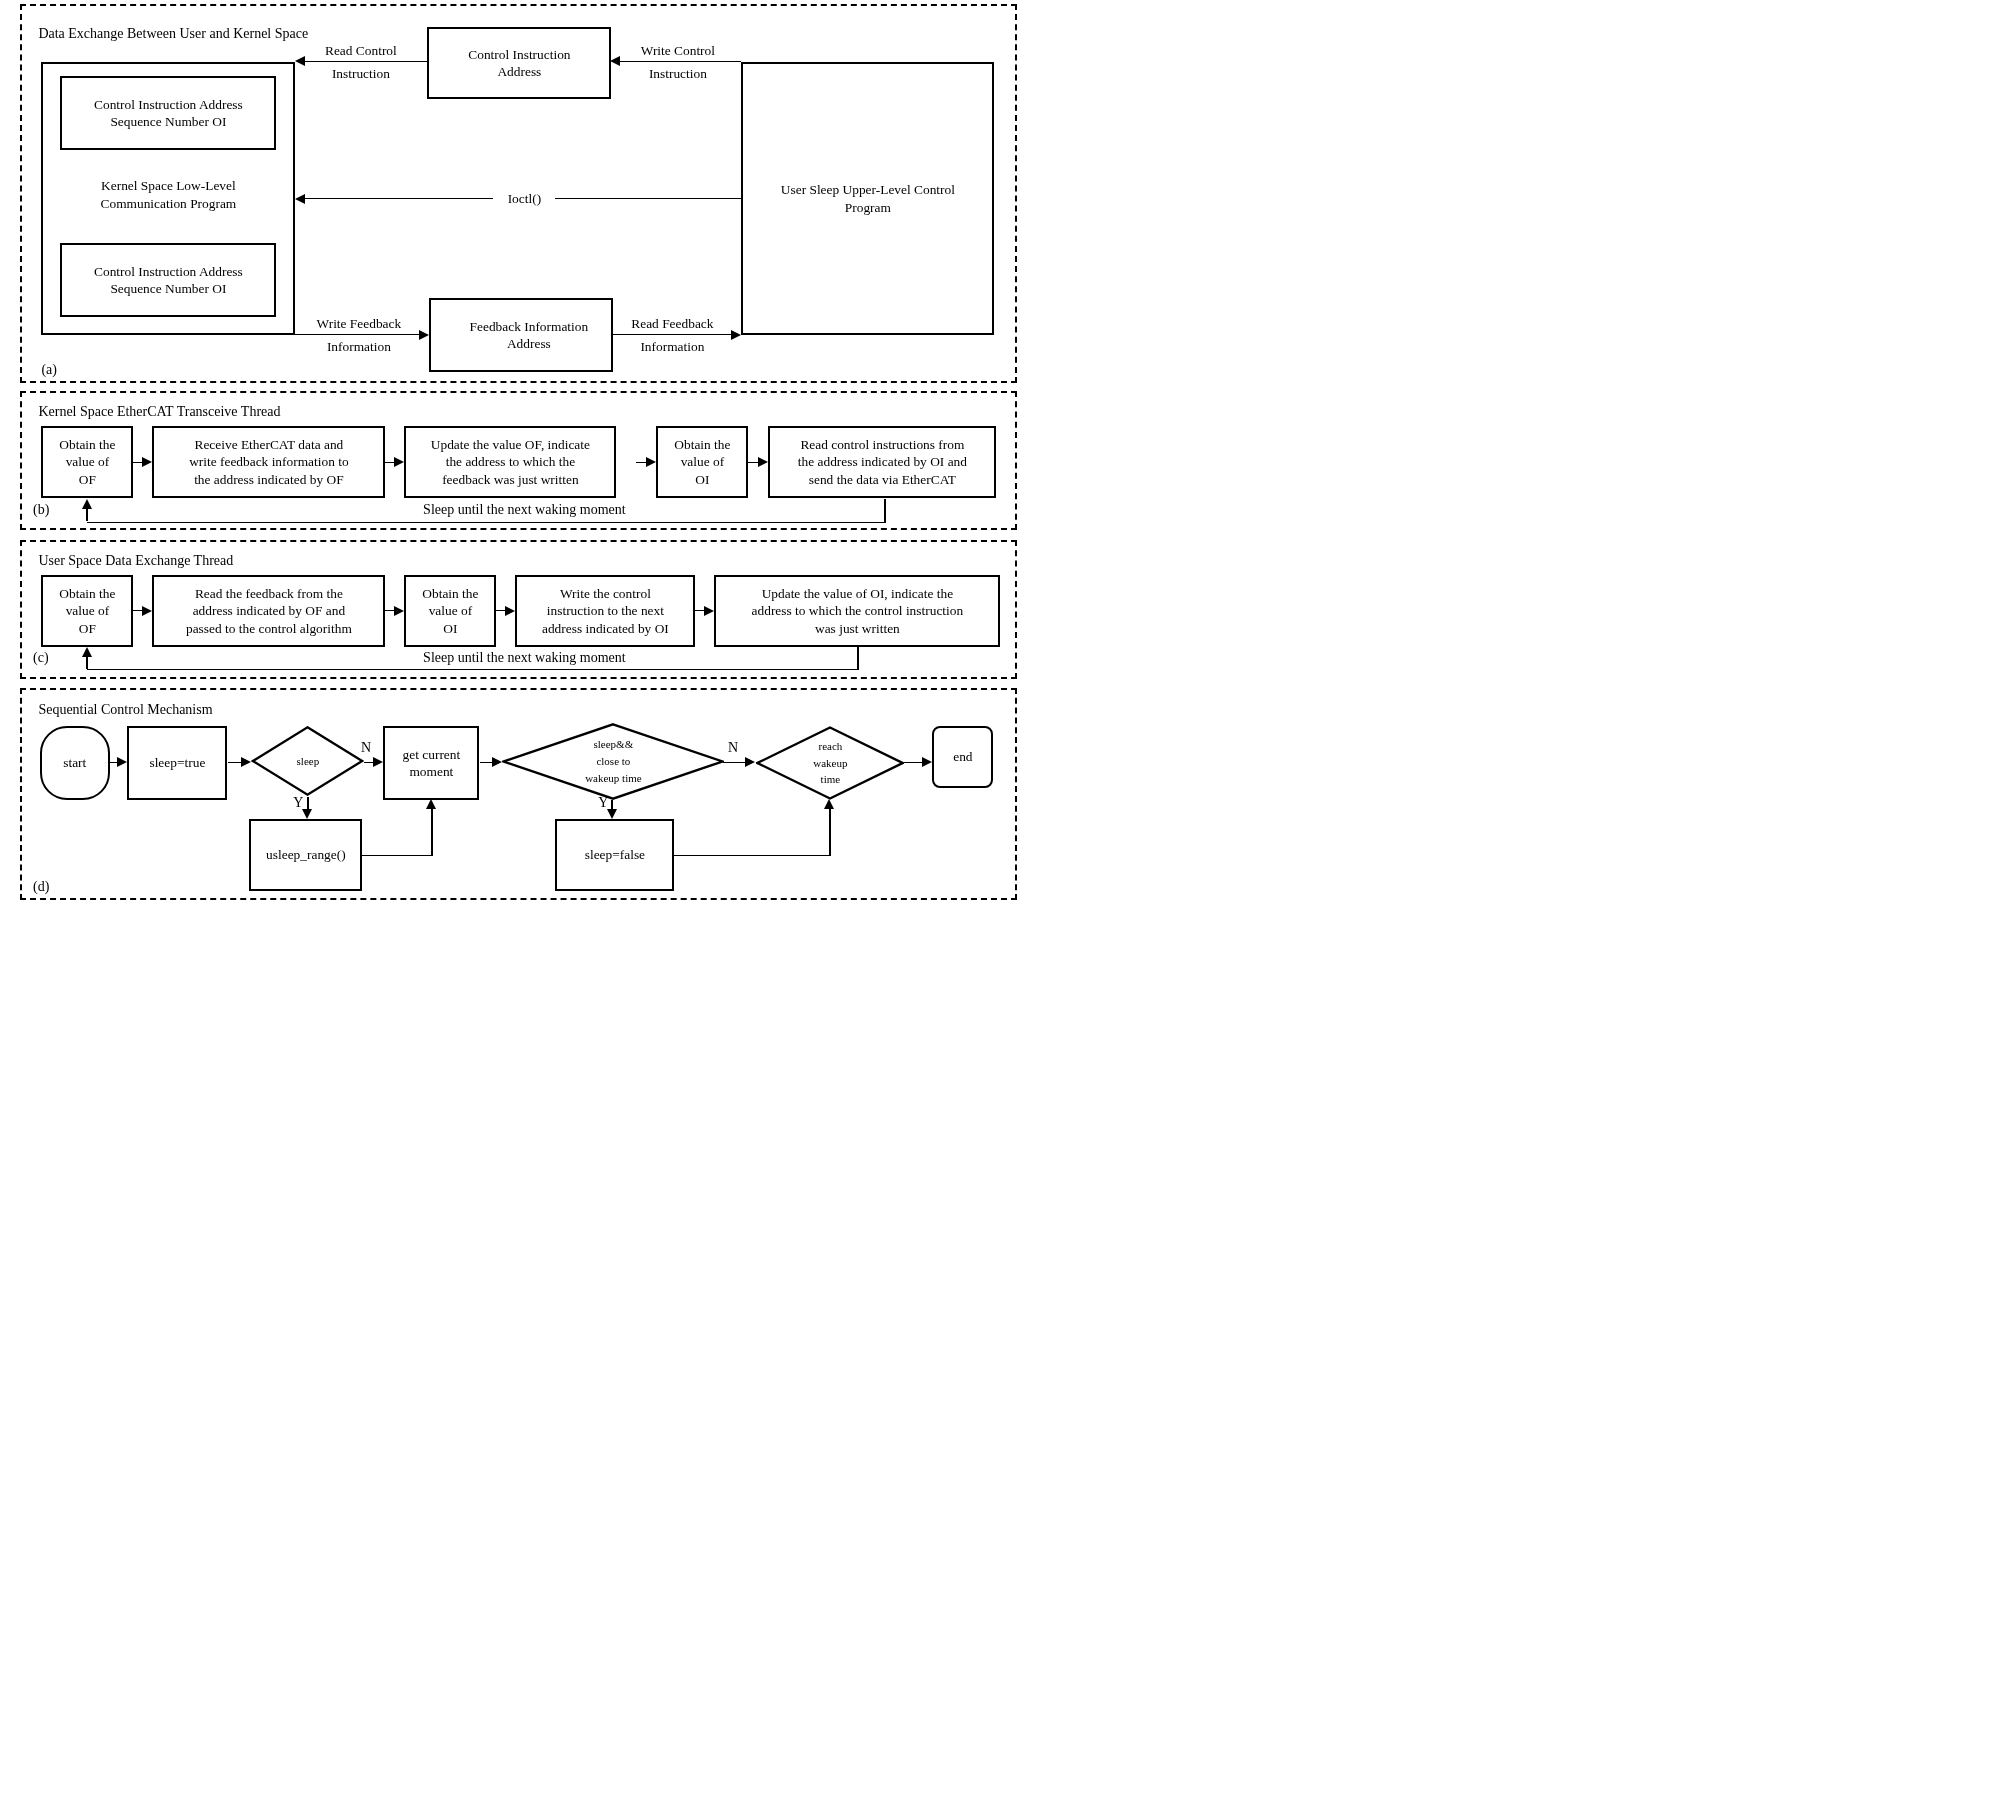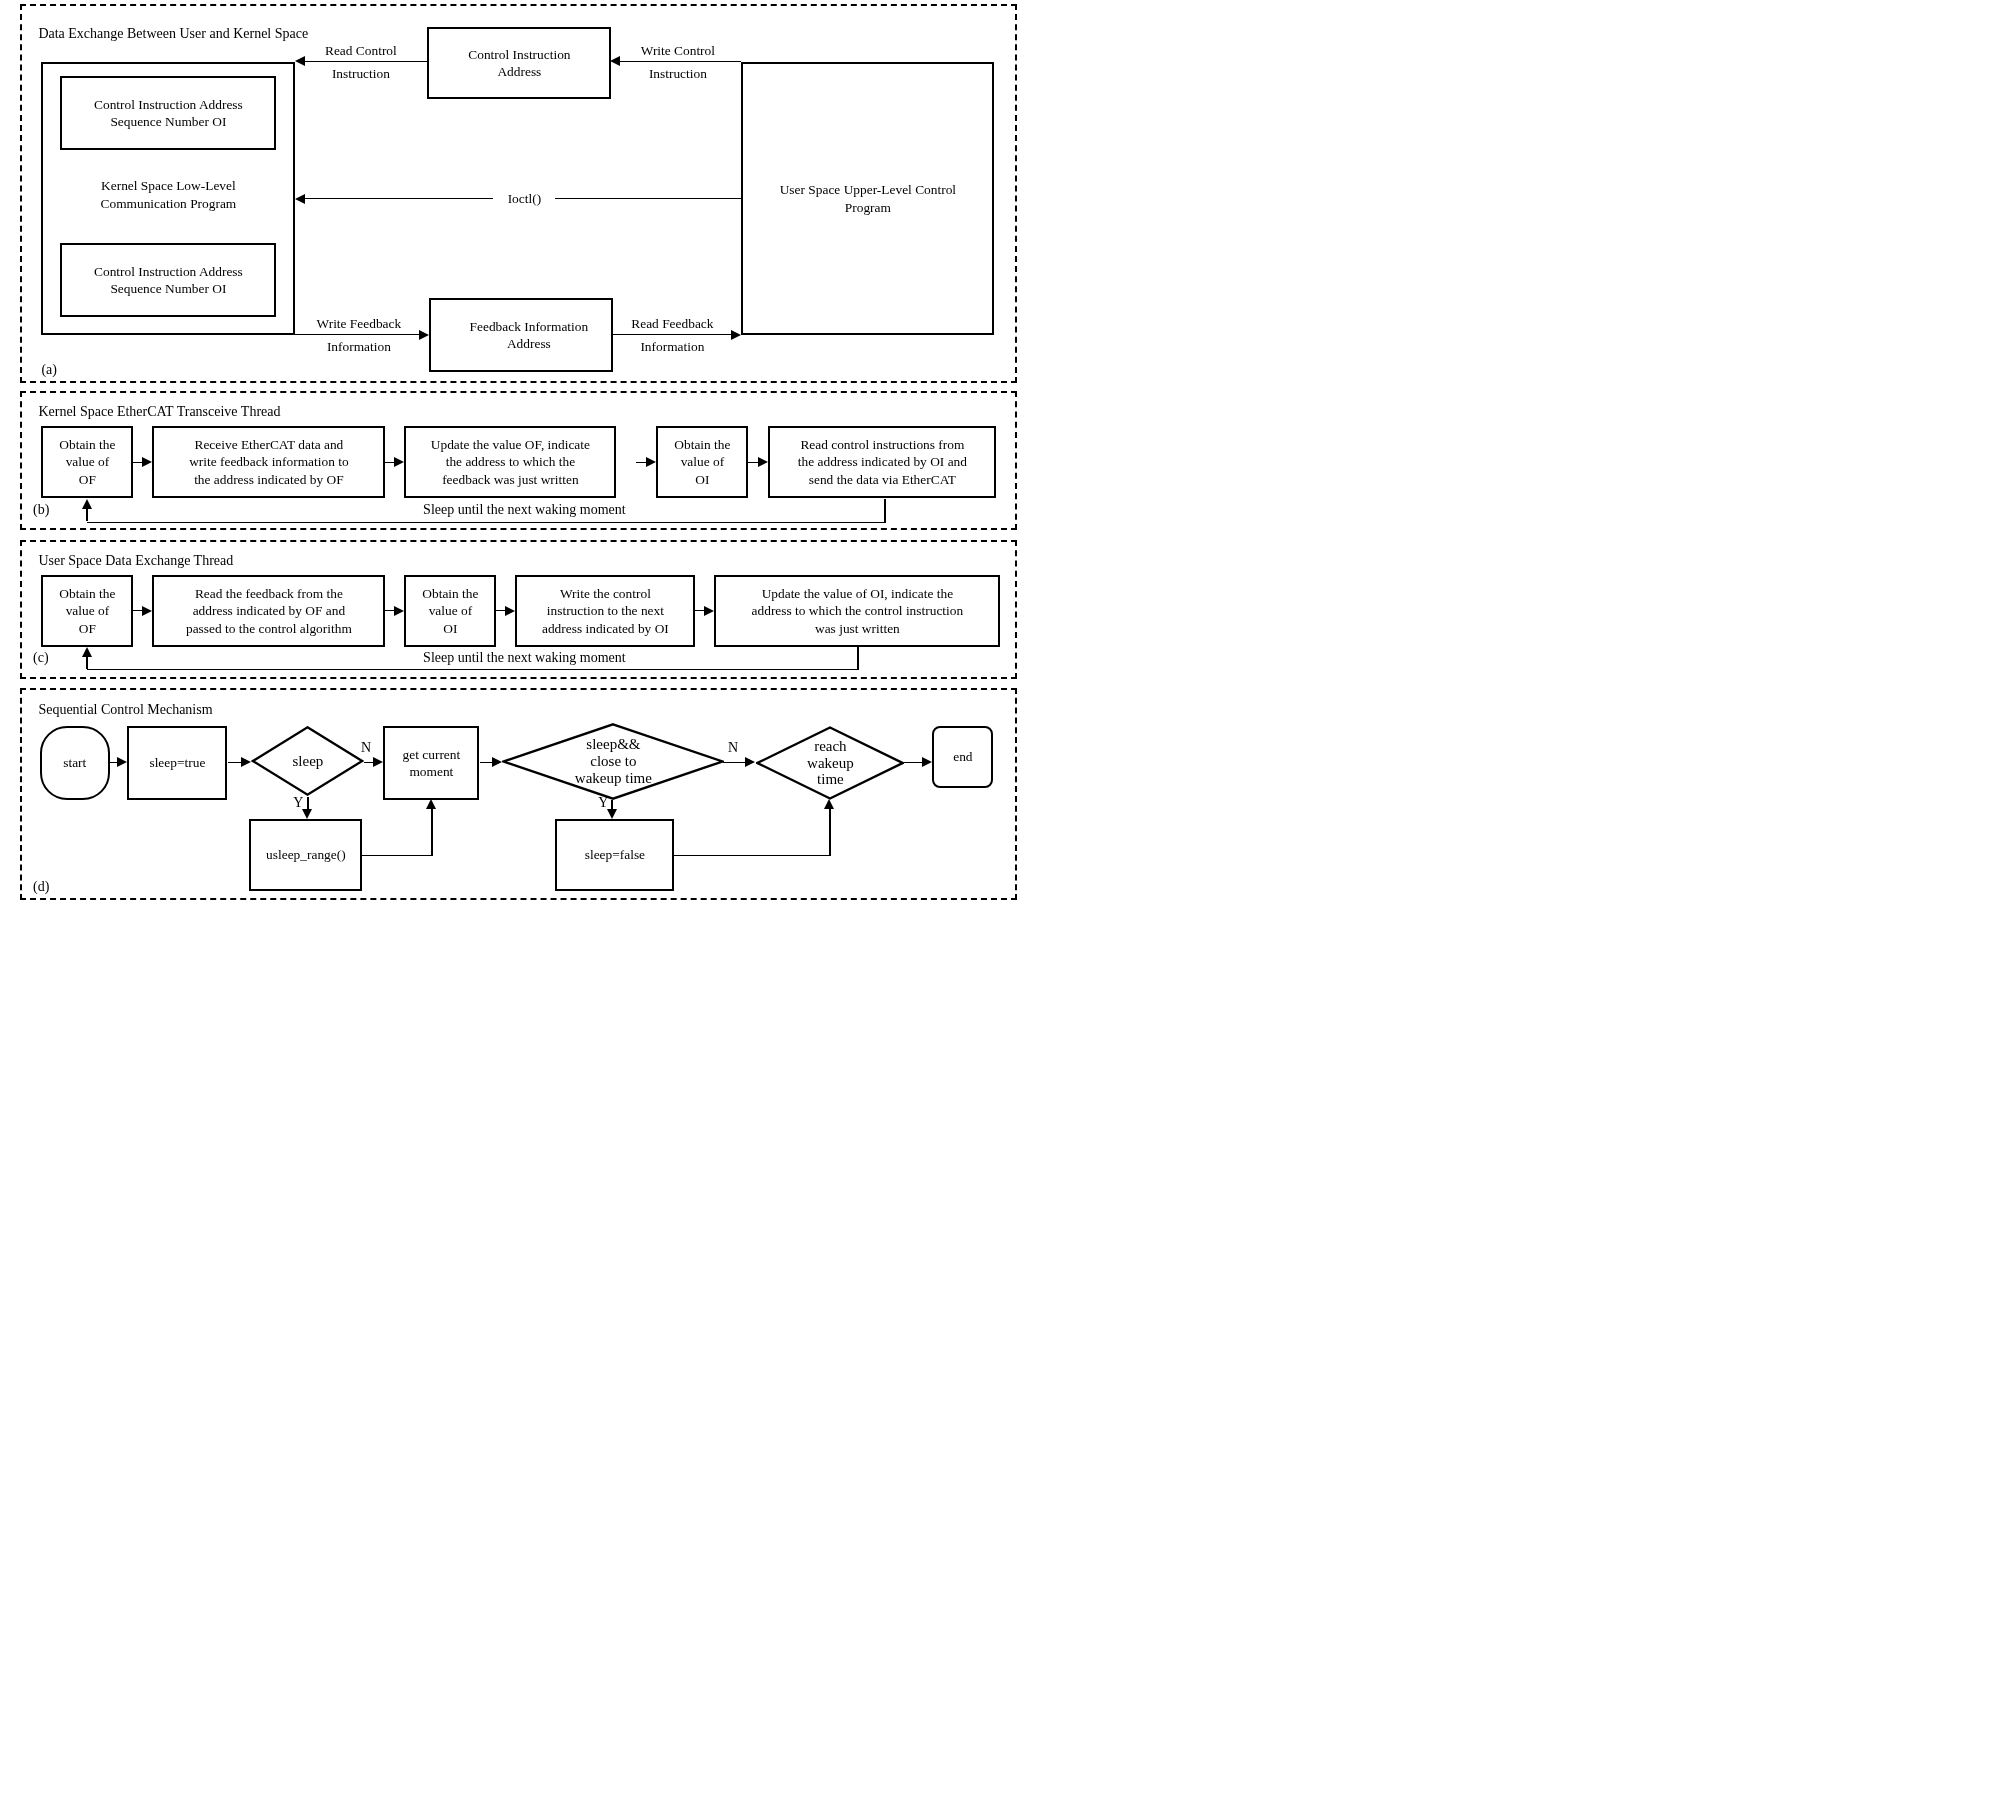--- a/index.html
+++ b/index.html
@@ -19,21 +19,21 @@
   .ah-u{border-left:5.4px solid transparent;border-right:5.4px solid transparent;border-bottom:10px solid #000;}
   .ah-d{border-left:5.4px solid transparent;border-right:5.4px solid transparent;border-top:10px solid #000;}
   .albl{position:absolute;text-align:center;font-size:13.4px;line-height:23px;white-space:pre-line;}
   .onln{position:absolute;background:#fff;text-align:center;font-size:13.4px;line-height:21.4px;}
   .tag{position:absolute;font-size:14px;}
   .slabel{position:absolute;text-align:center;font-size:14px;line-height:19px;}
   .freetxt{position:absolute;text-align:center;font-size:13.4px;line-height:18px;white-space:pre-line;}
   .dnode{position:absolute;}
   .dnode svg{position:absolute;left:0;top:0;}
   .dtxt{position:absolute;left:0;top:0;right:0;bottom:0;display:flex;align-items:center;
-        justify-content:center;text-align:center;font-size:15px;line-height:16.7px;white-space:pre-line;}
+        justify-content:center;text-align:center;font-size:11px;line-height:16.7px;white-space:pre-line;}
   .blbl{position:absolute;font-size:14px;text-align:center;}
 </style>
 </head>
 <body>
 
 <div id="figure">
 
   <div class="panel" style="left:5.4px;top:4px;width:997px;height:379px;">
     <div class="ptitle" style="left:16px;top:20px;">Data Exchange Between User and Kernel Space</div>
 
@@ -41,21 +41,21 @@
     <div class="freetxt" style="left:19px;top:171px;width:254px;">Kernel Space Low-Level
 Communication Program</div>
     <div class="box" style="left:38px;top:70px;width:216px;height:74px;">Control Instruction Address
 Sequence Number OI</div>
     <div class="box" style="left:38px;top:237px;width:216px;height:74px;">Control Instruction Address
 Sequence Number OI</div>
 
     <div class="box" style="left:405px;top:21px;width:184px;height:72px;">Control Instruction
 Address</div>
 
-    <div class="box" style="left:719px;top:56px;width:253px;height:273px;">User Space Upper-Level Control
+    <div class="box" style="left:719px;top:56px;width:253px;height:273px;">User Sleep Upper-Level Control
 Program</div>
 
     <div class="box" style="left:407px;top:292px;width:184px;height:74px;padding-left:15px;">Feedback Information
 Address</div>
 
     <div class="ah ah-l" style="left:273px;top:50px;"></div>
     <div class="hline" style="left:283px;top:55px;width:122px;"></div>
     <div class="albl" style="left:285px;top:33px;width:107px;">Read Control
 Instruction</div>
 

